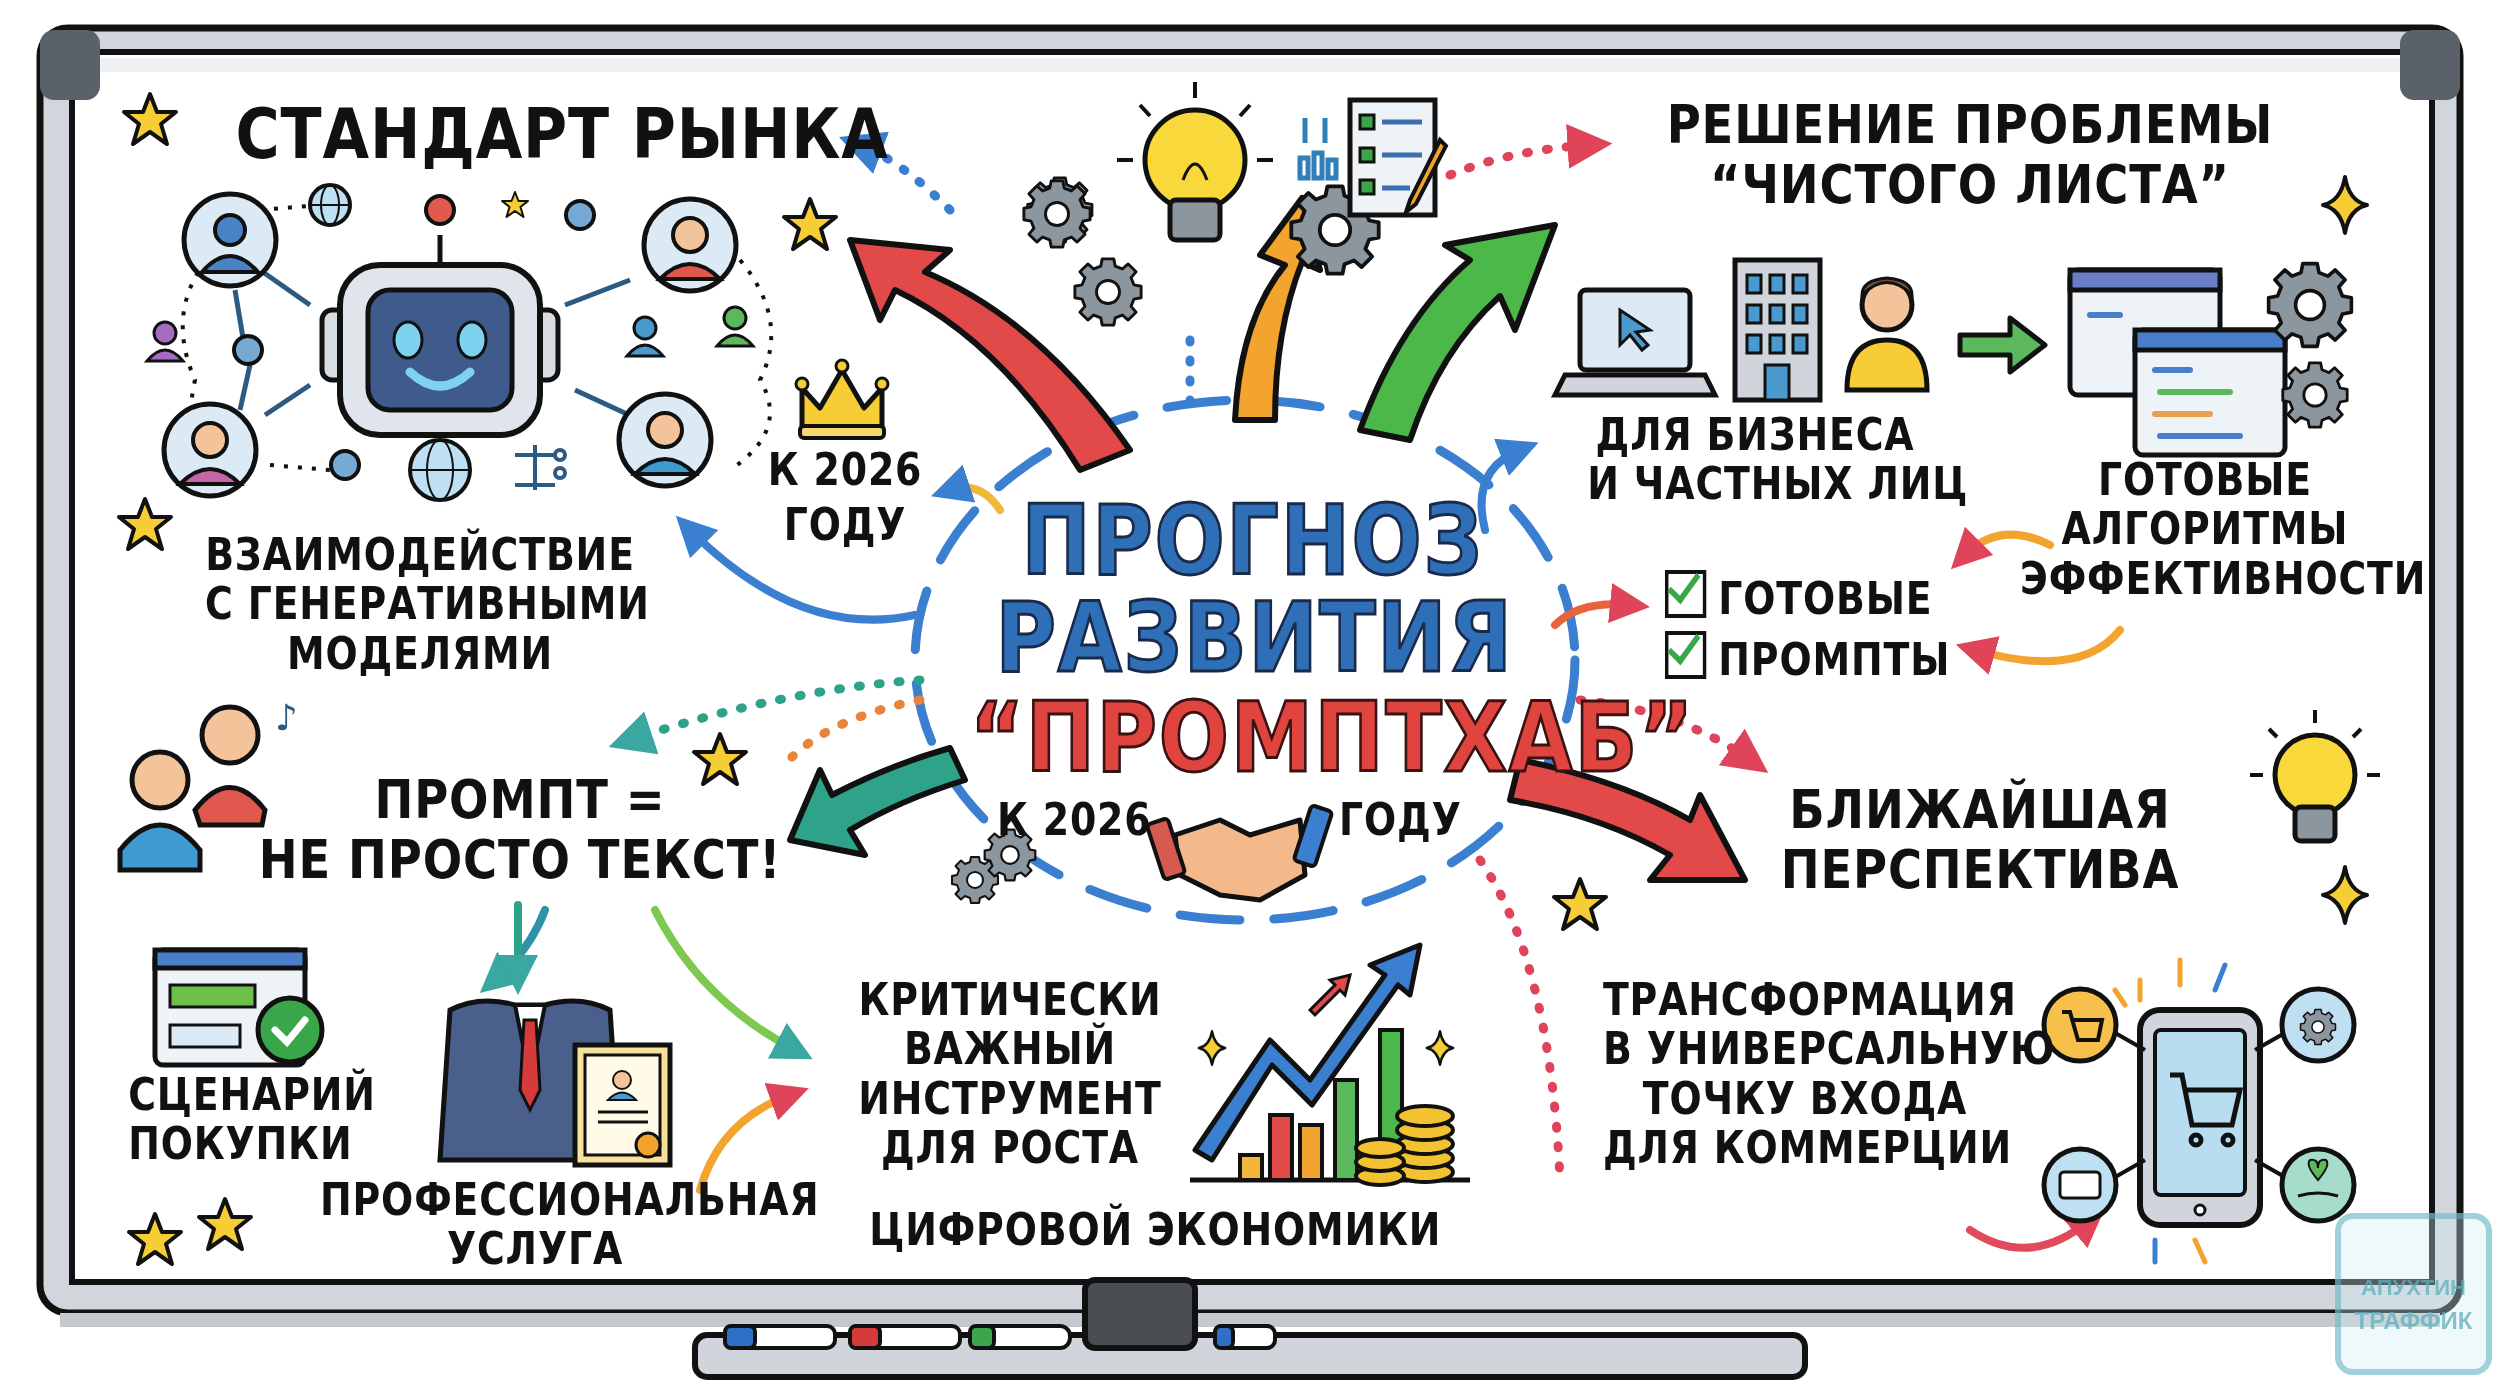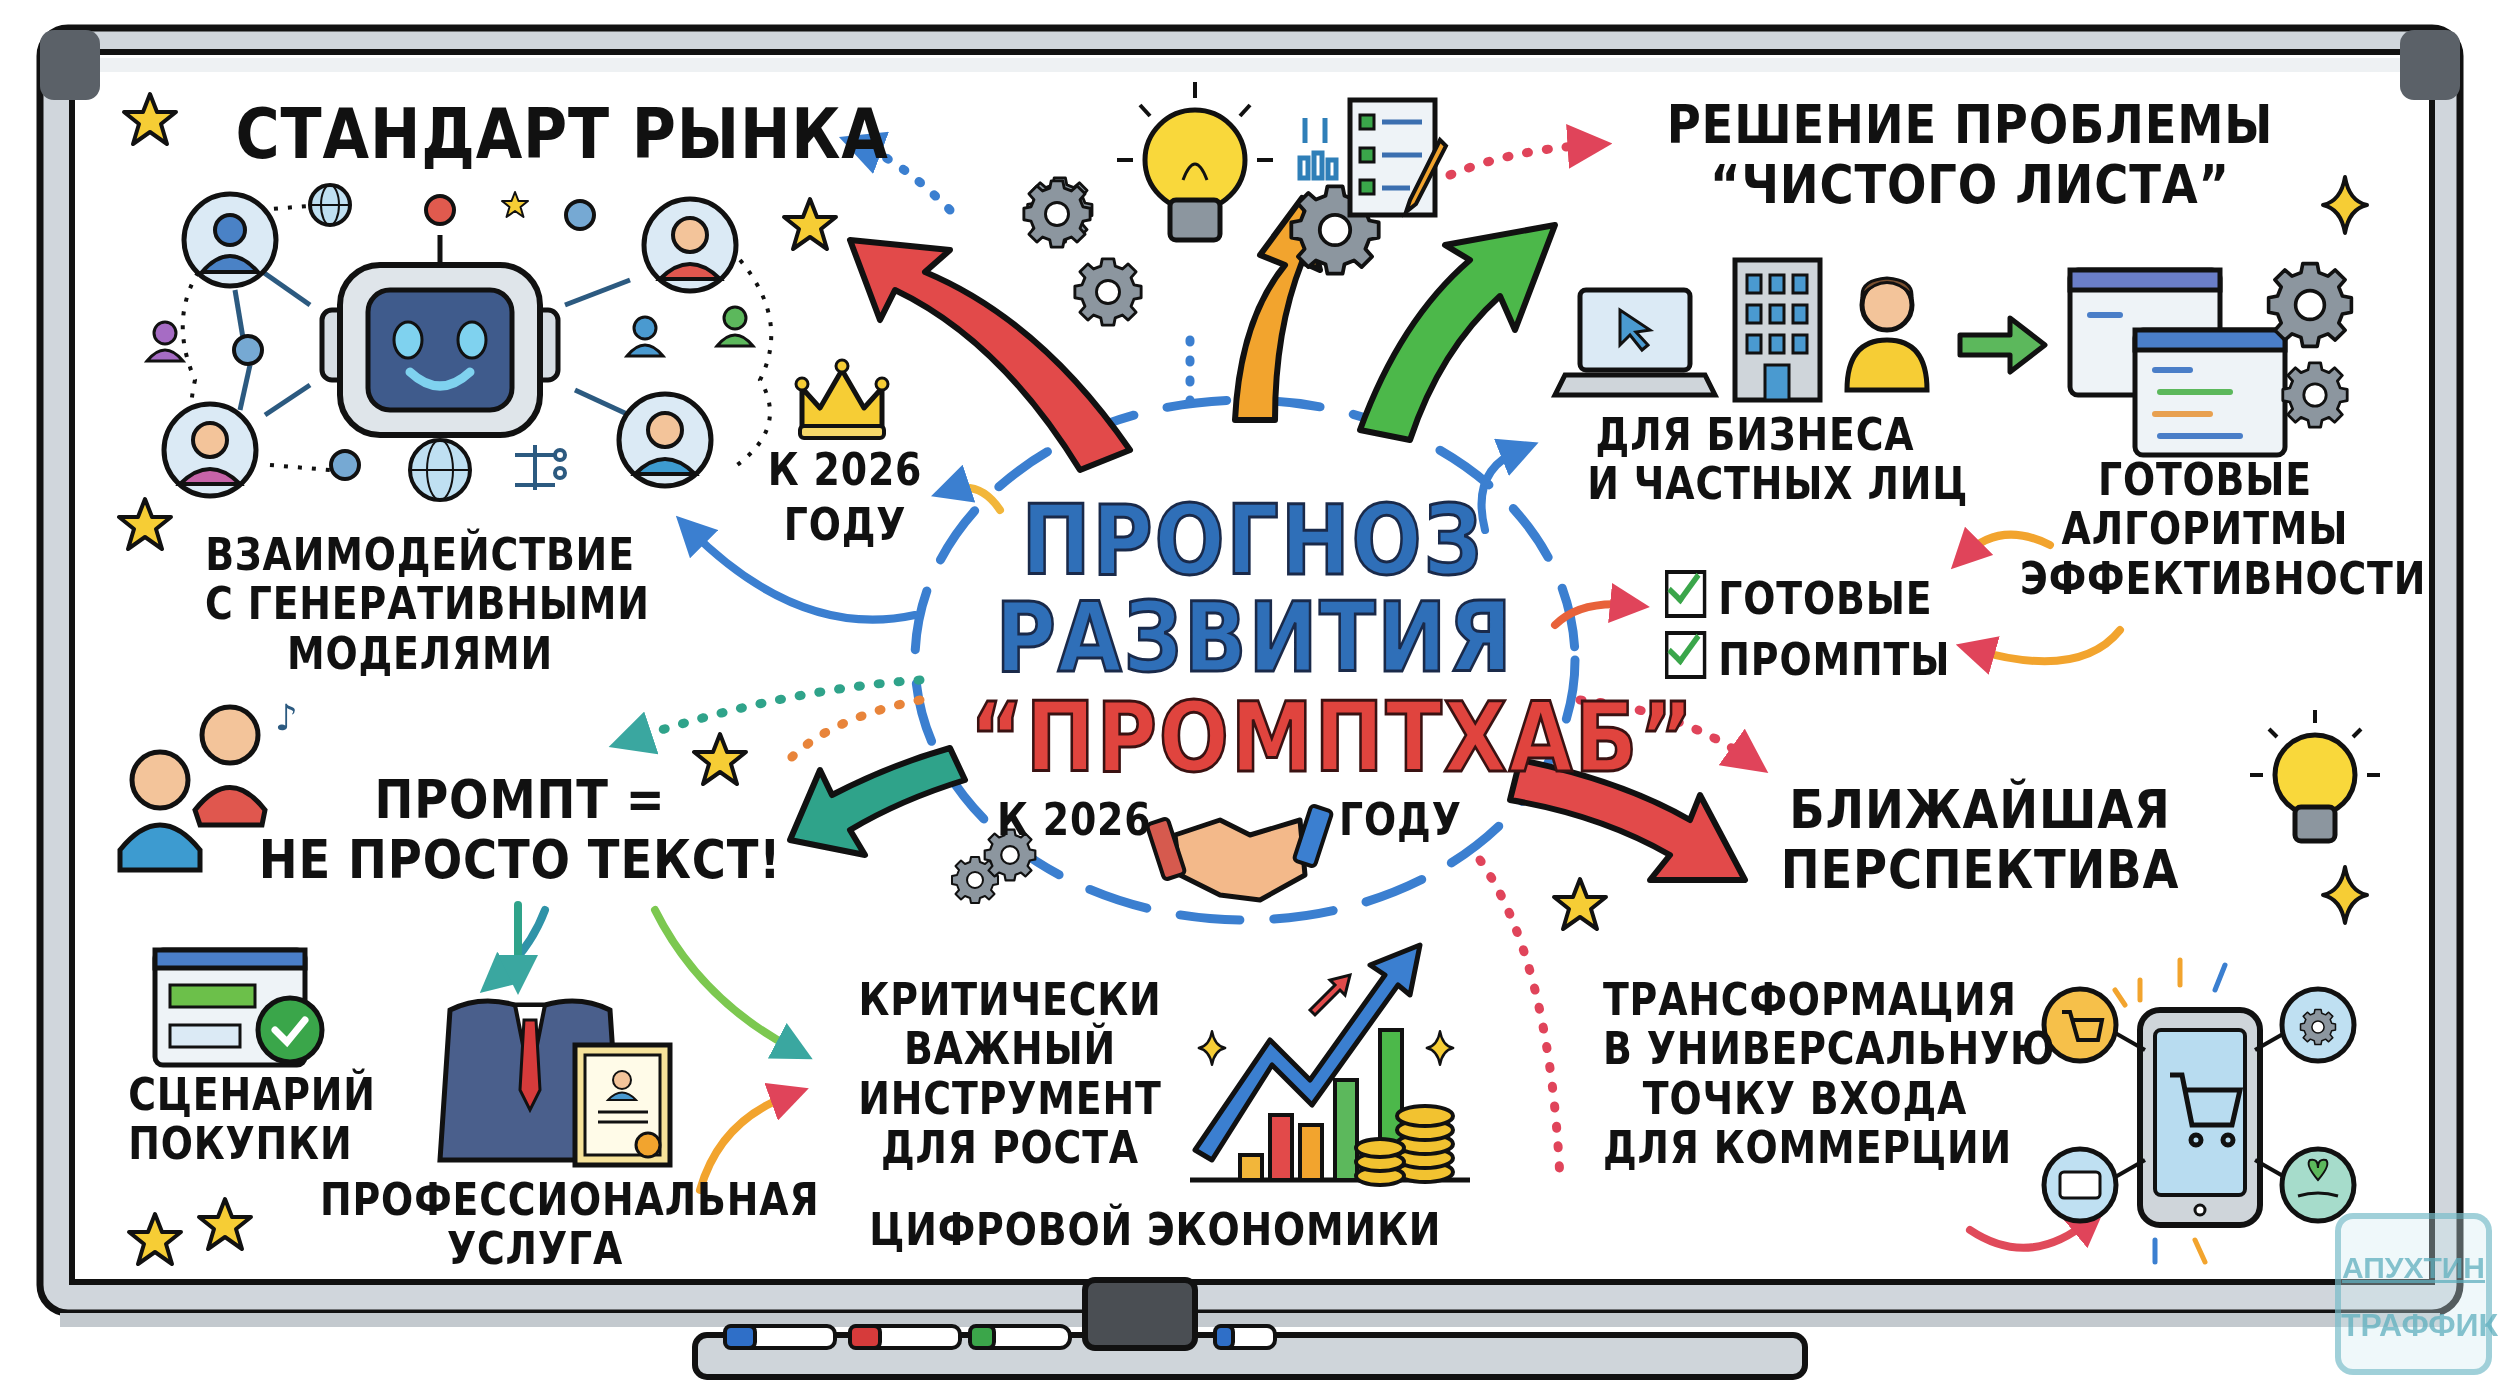--- a/index.html
+++ b/index.html
@@ -9,22 +9,22 @@
   .txt{position:absolute;font-family:"DejaVu Sans",sans-serif;font-weight:bold;color:#111;text-align:center;line-height:1.12;letter-spacing:1px;transform:scaleX(0.86);transform-origin:center top;white-space:nowrap;}
   .h1{font-size:70px;}
   .h2{font-size:54px;}
   .h3{font-size:44px;}
   .title-blue{font-size:96px;color:#2f6fb8;-webkit-text-stroke:3px #1a2a4a;letter-spacing:2px;}
   .title-red{font-size:96px;color:#e0443e;-webkit-text-stroke:3px #3a1212;letter-spacing:2px;}
   .line{display:block;}
   .left{text-align:left;transform-origin:left top;}
   .watermark{position:absolute;left:2335px;top:1213px;width:145px;height:150px;border:6px solid rgba(95,175,190,0.55);border-radius:18px;background:rgba(210,235,240,0.35);}
   .watermark .w1,.watermark .w2{position:absolute;left:0;width:100%;text-align:center;font-family:"Liberation Sans",sans-serif;font-weight:bold;color:rgba(95,175,190,0.75);}
-  .watermark .w1{top:32px;font-size:30px;text-decoration:underline;}
-  .watermark .w2{top:88px;font-size:32px;}
+  .watermark .w1{top:56px;font-size:22px;}
+  .watermark .w2{top:88px;font-size:24px;}
   .check{display:inline-block;width:40px;height:40px;border:4px solid #111;margin-right:14px;position:relative;vertical-align:-4px;background:#fff;}
   .check:after{content:"";position:absolute;left:8px;top:-8px;width:14px;height:30px;border-right:6px solid #3aa64a;border-bottom:6px solid #3aa64a;transform:rotate(40deg);}
 </style>
 </head>
 <body>
 
 <div class="stage">
 
 <svg class="art" viewBox="0 0 2500 1395" xmlns="http://www.w3.org/2000/svg">
   <defs>

